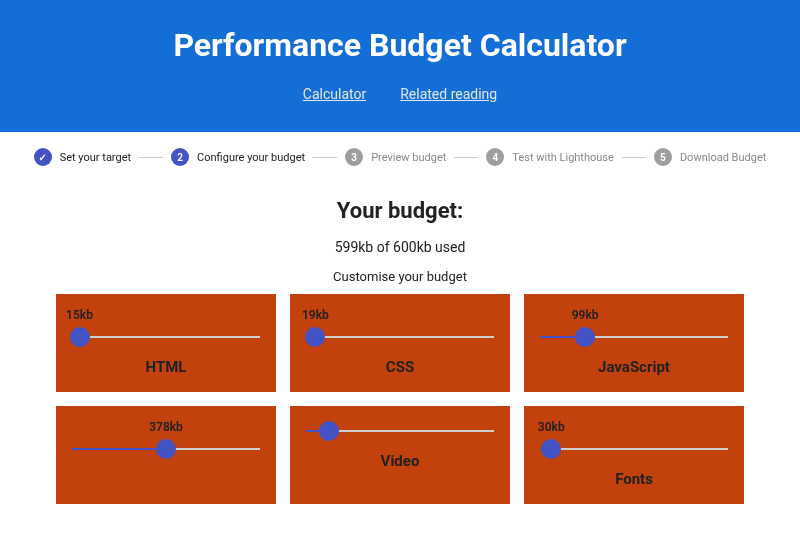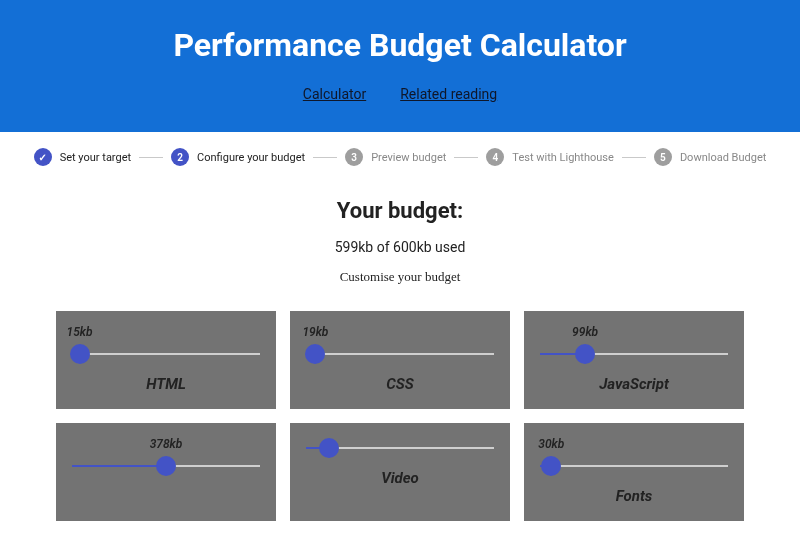--- a/index.html
+++ b/index.html
@@ -19,21 +19,21 @@
       font-size: 32px;
       font-weight: 700;
       margin-bottom: 22px;
     }
     .hero-nav {
       display: flex;
       justify-content: center;
       gap: 34px;
     }
     .hero-nav a {
-      color: #0f172a;
+      color: #e5e5e5;
       font-size: 14px;
       text-decoration: underline;
       cursor: pointer;
     }
     .stepper {
       display: flex;
       justify-content: center;
       align-items: center;
       gap: 0;
       padding: 16px 0 8px;
@@ -70,34 +70,32 @@
       font-size: 22px;
       font-weight: 700;
       margin-bottom: 16px;
     }
     .main .usage {
       font-size: 14px;
       margin-bottom: 14px;
     }
     .main .hint {
       font-size: 13px;
-      margin-bottom: 26px;
-      font-family: Liberation Serif, serif;
+      margin-bottom: 10px;
     }
     .cards {
       display: grid;
       grid-template-columns: repeat(3, 1fr);
       gap: 14px;
       padding: 0 40px 20px;
     }
     .card {
-      background: #737373;
+      background: #c2410c;
       padding: 14px 16px 16px;
       text-align: center;
-      font-style: italic;
     }
     .card-value {
       font-size: 12px;
       font-weight: 600;
       color: #222;
       text-align: left;
       margin-bottom: 4px;
       position: relative;
       height: 14px;
     }

